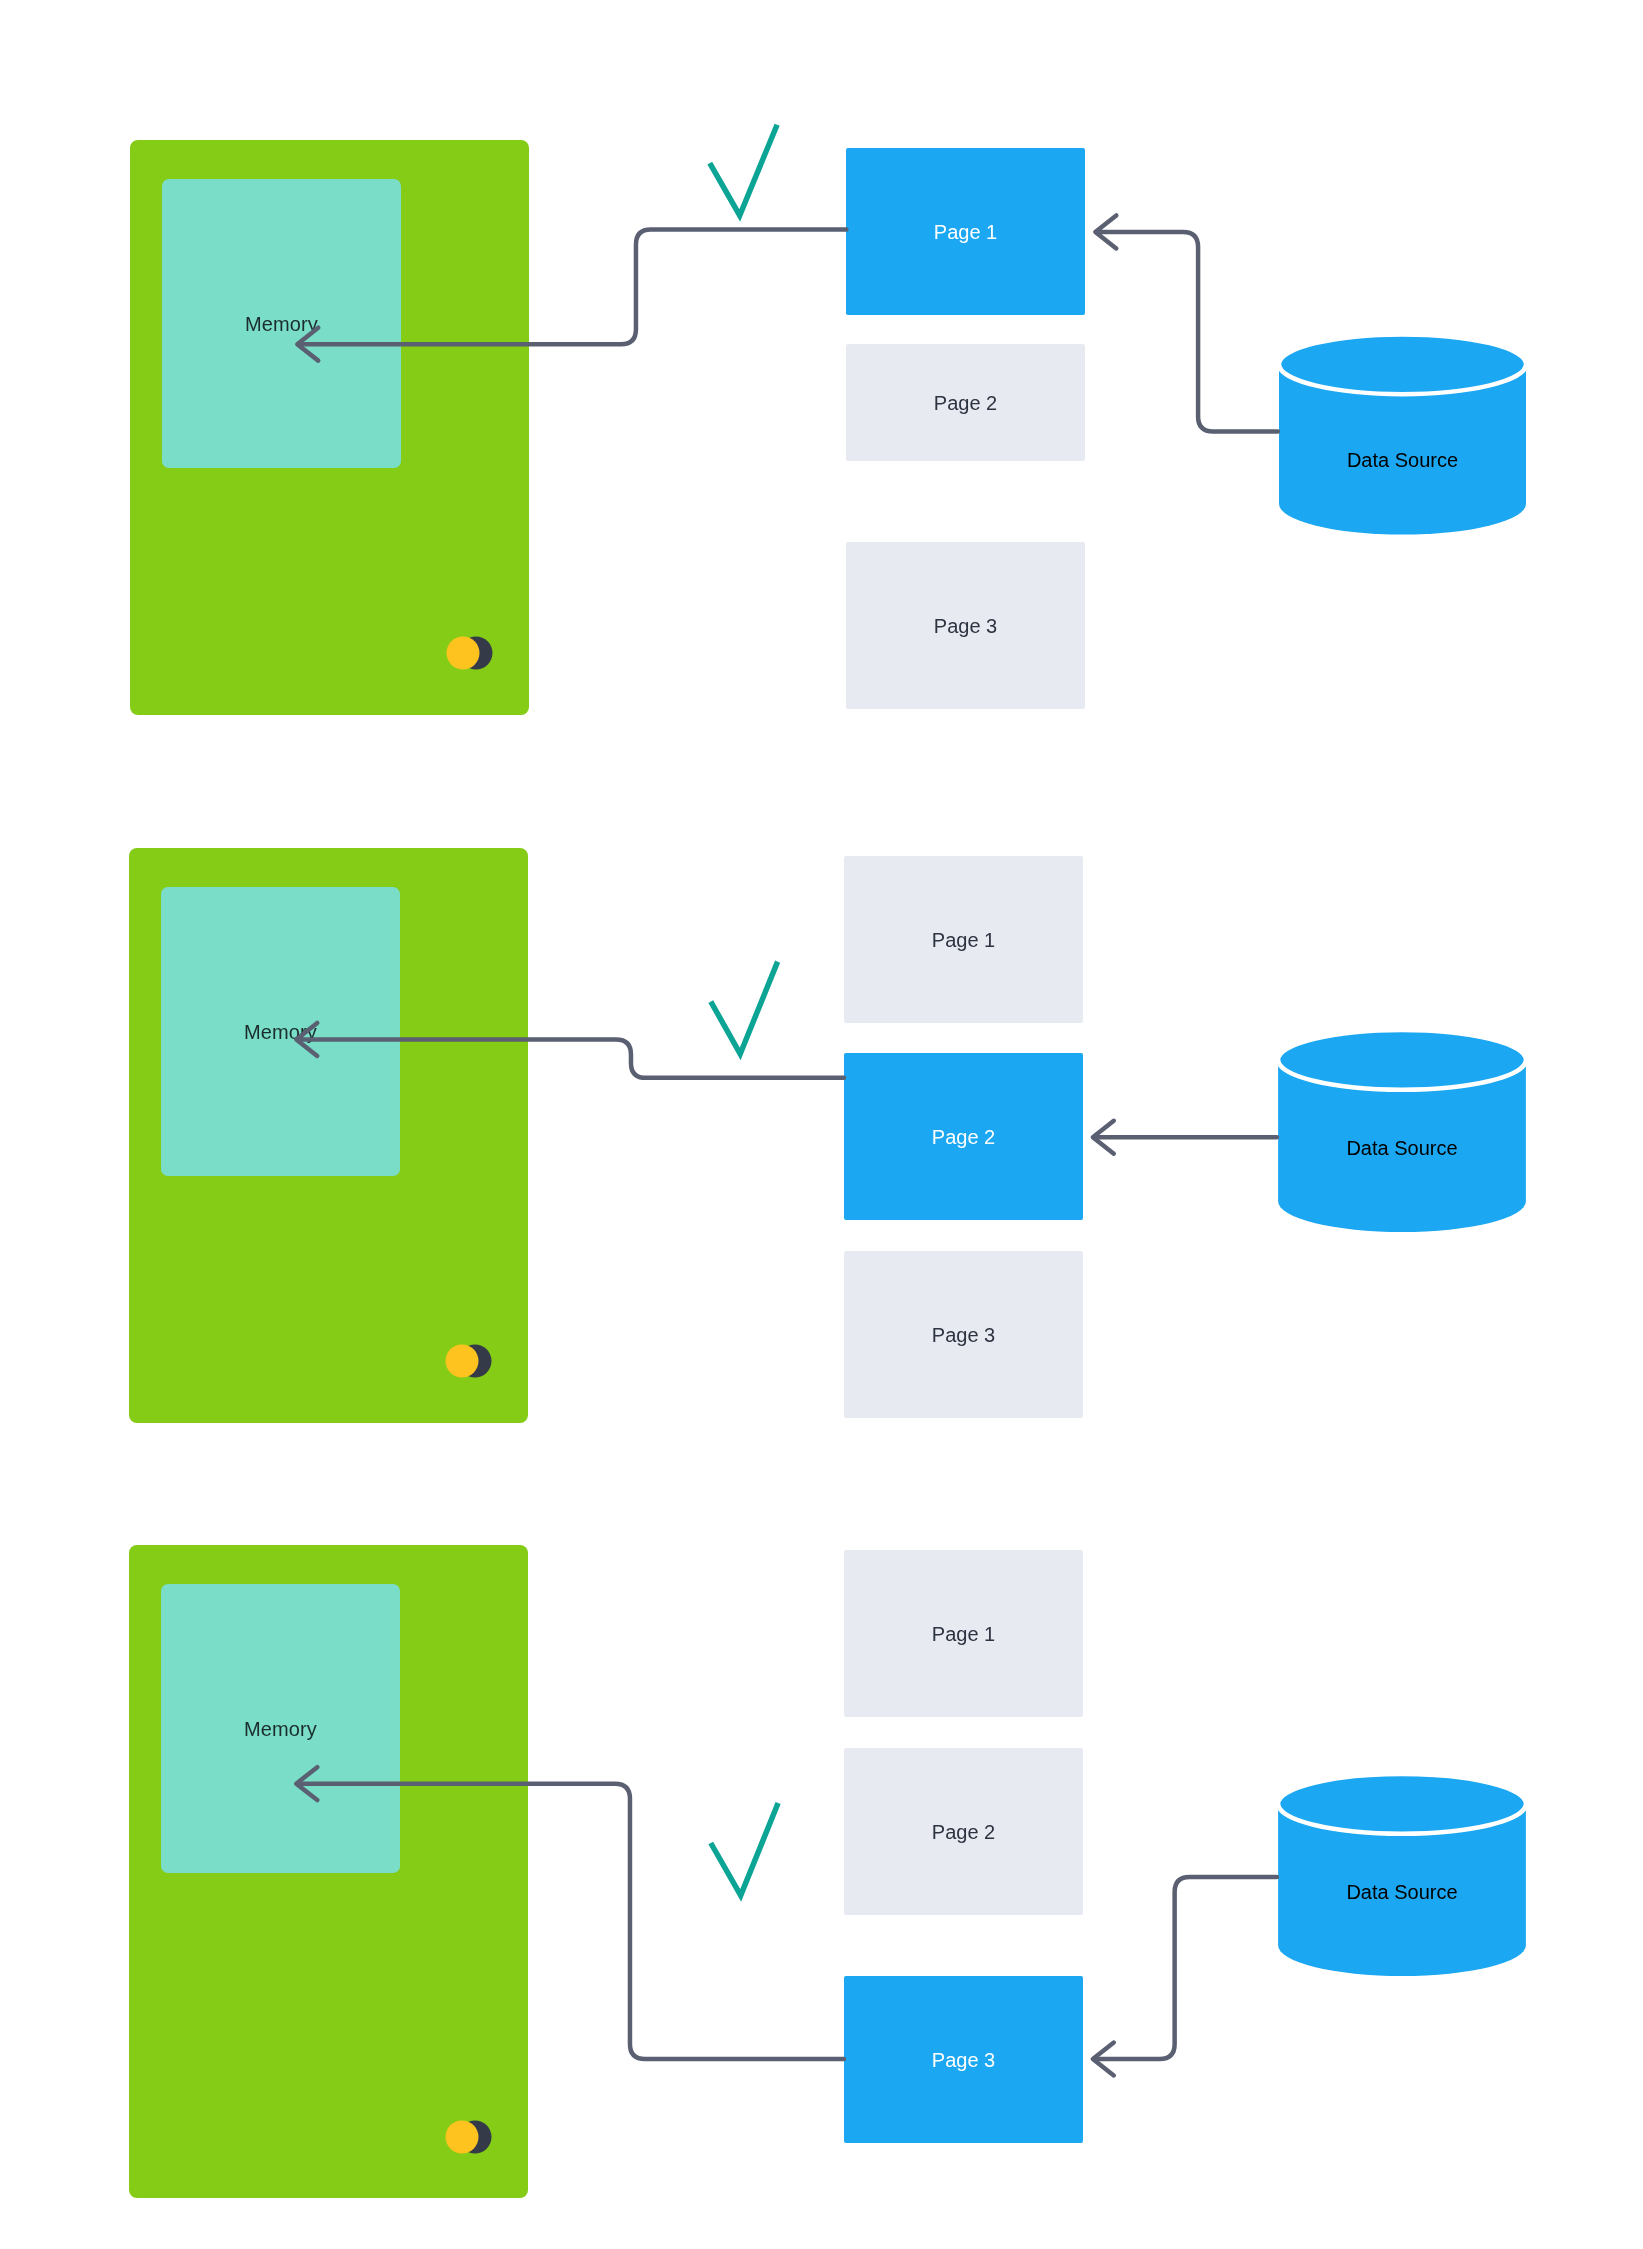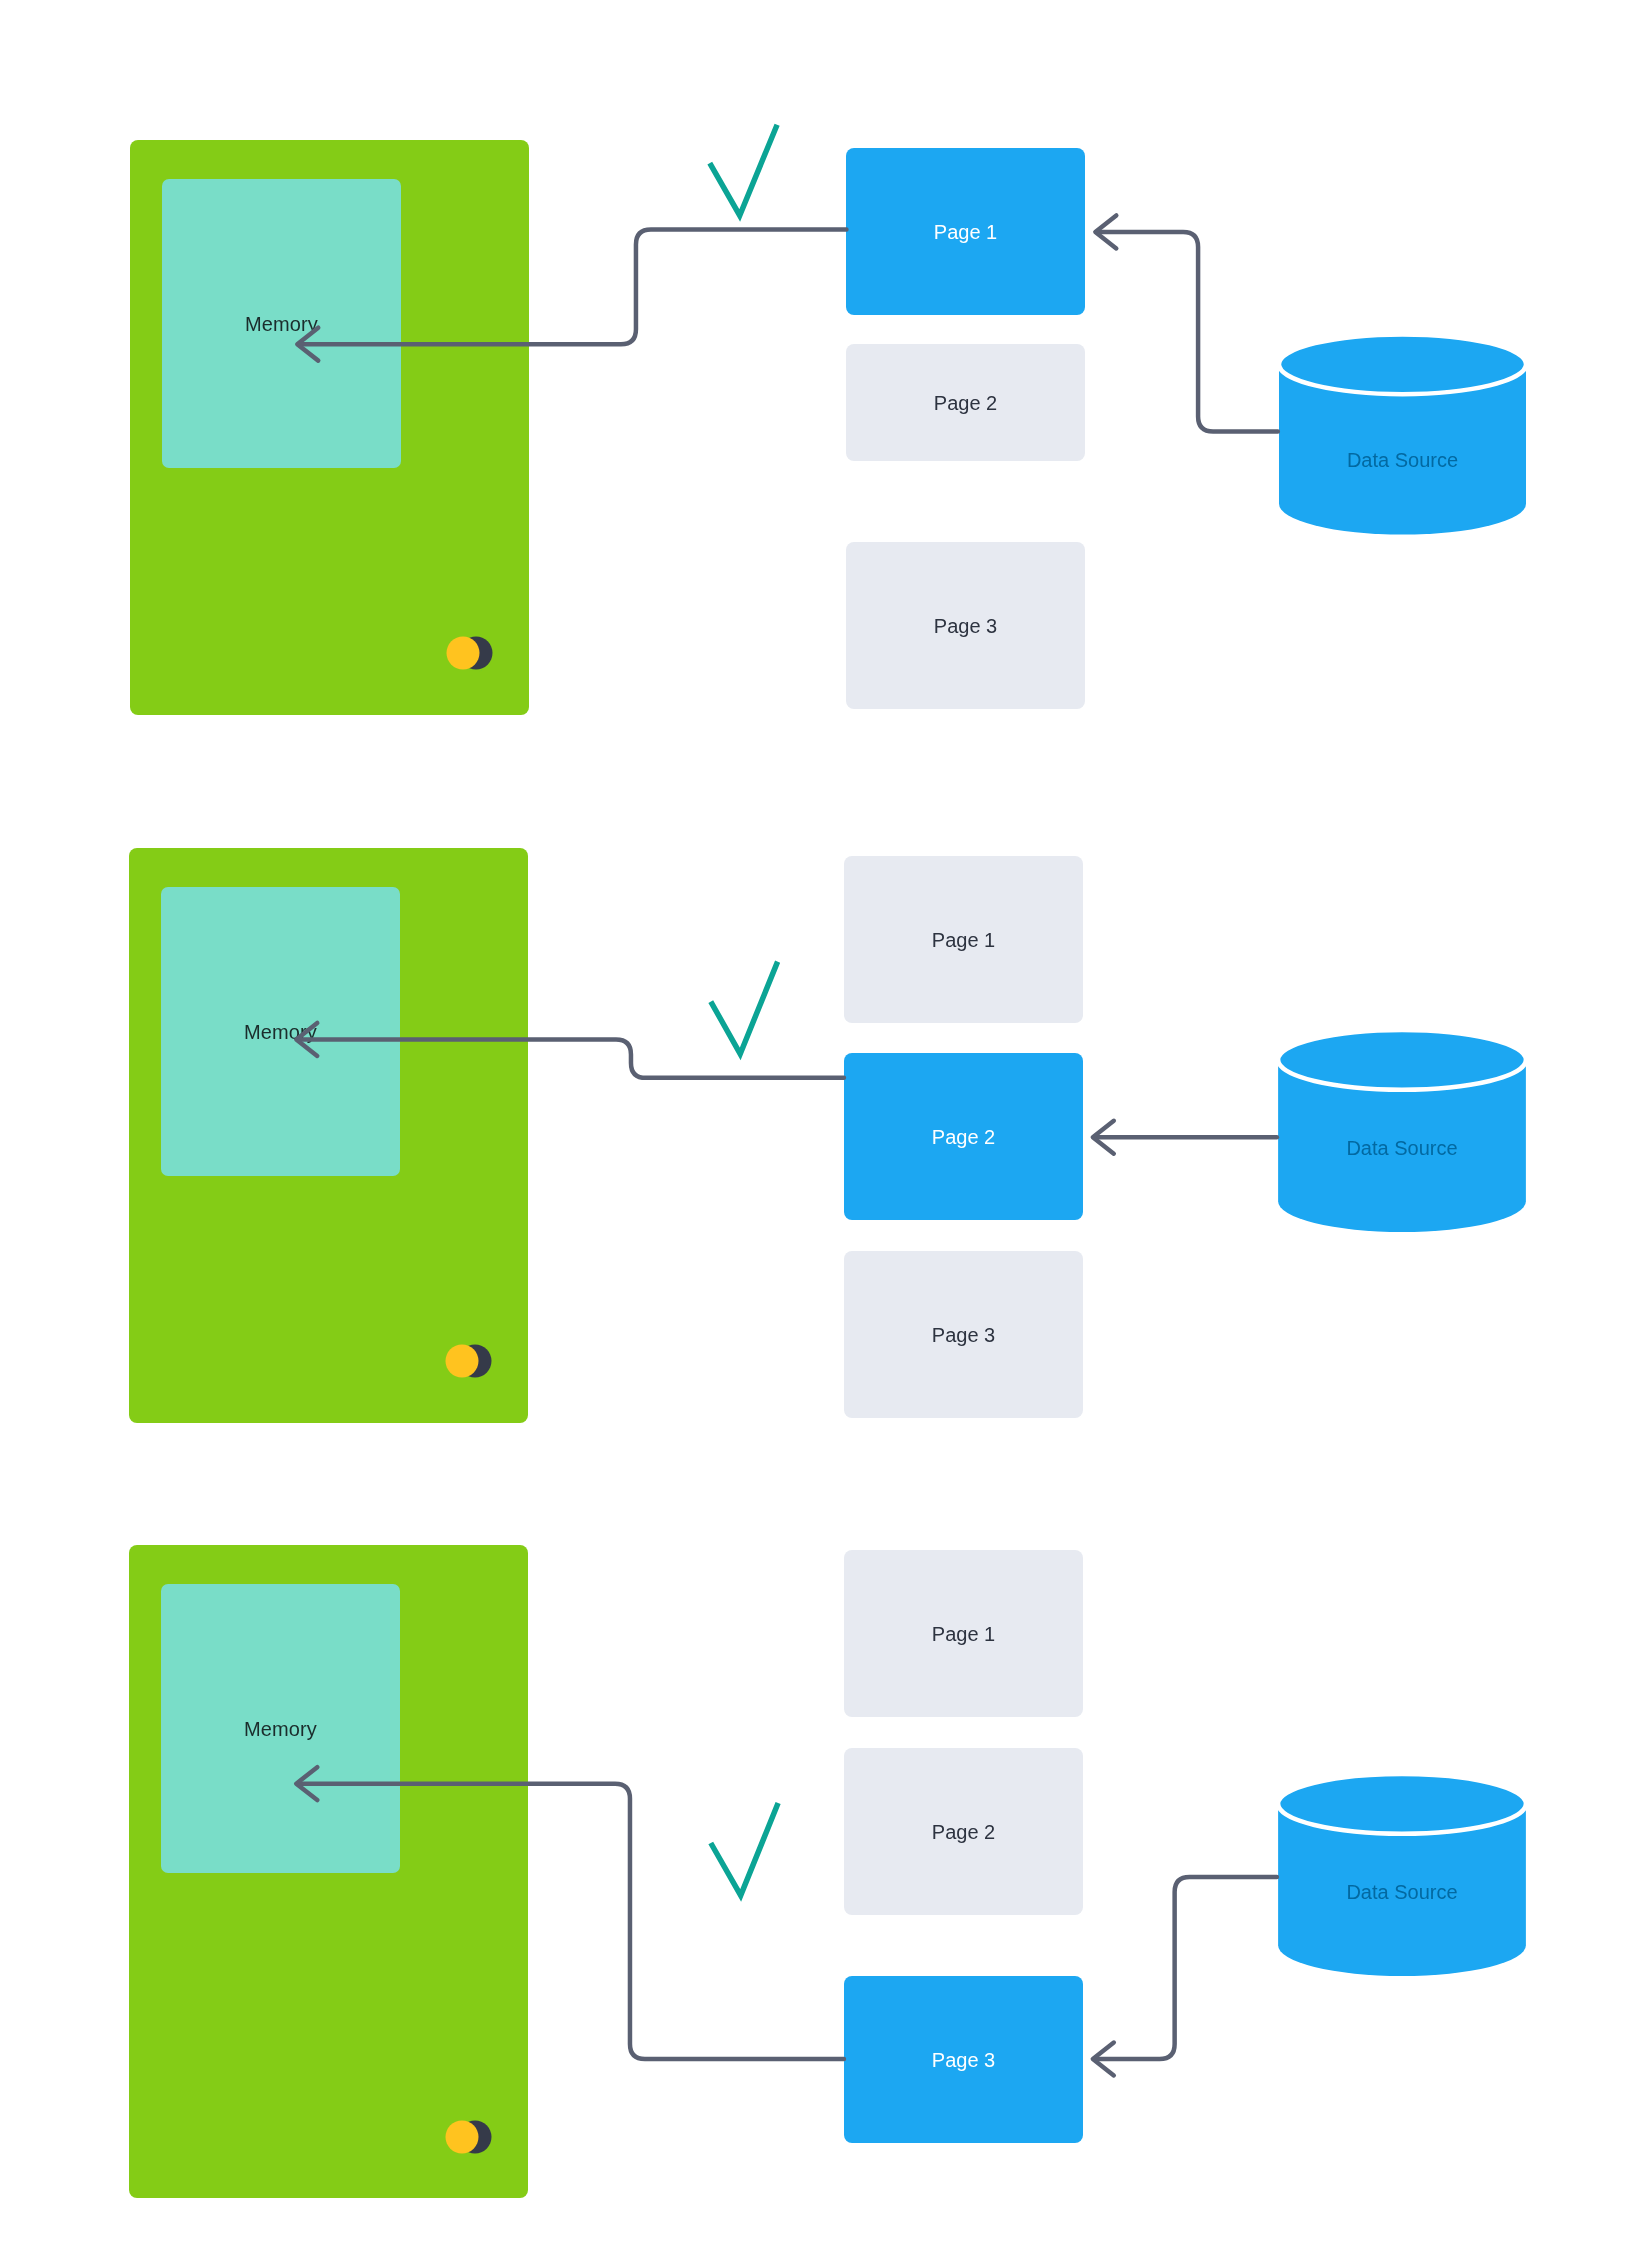--- a/index.html
+++ b/index.html
@@ -28,36 +28,36 @@
     color:#1b2d2c;
     font-size:20px;
     letter-spacing:0.1px;
     line-height:1;
     white-space:nowrap;
   }
 
   
   .page-box{
     position:absolute;
-    border-radius:8px;
+    border-radius:2px;
     display:flex;align-items:center;justify-content:center;
   }
   .page-box.idle{background:#e7eaf1;}
   .page-box.active{background:#1ca7f2;}
   .page-label{font-size:20px;line-height:1;white-space:nowrap;}
   .page-box.idle .page-label{color:#2d3340;}
   .page-box.active .page-label{color:#ffffff;}
 
   
   .cyl{position:absolute;}
   .cyl svg{display:block;width:100%;height:100%;}
   .cyl-label{
     position:absolute;left:0;right:0;
     text-align:center;
-    color:#0369a1;
+    color:#000000;
     font-size:20px;line-height:1;
     white-space:nowrap;
     pointer-events:none;
   }
 
   
   .logo{position:absolute;}
   .logo svg{display:block;width:100%;height:100%;}
 
   

